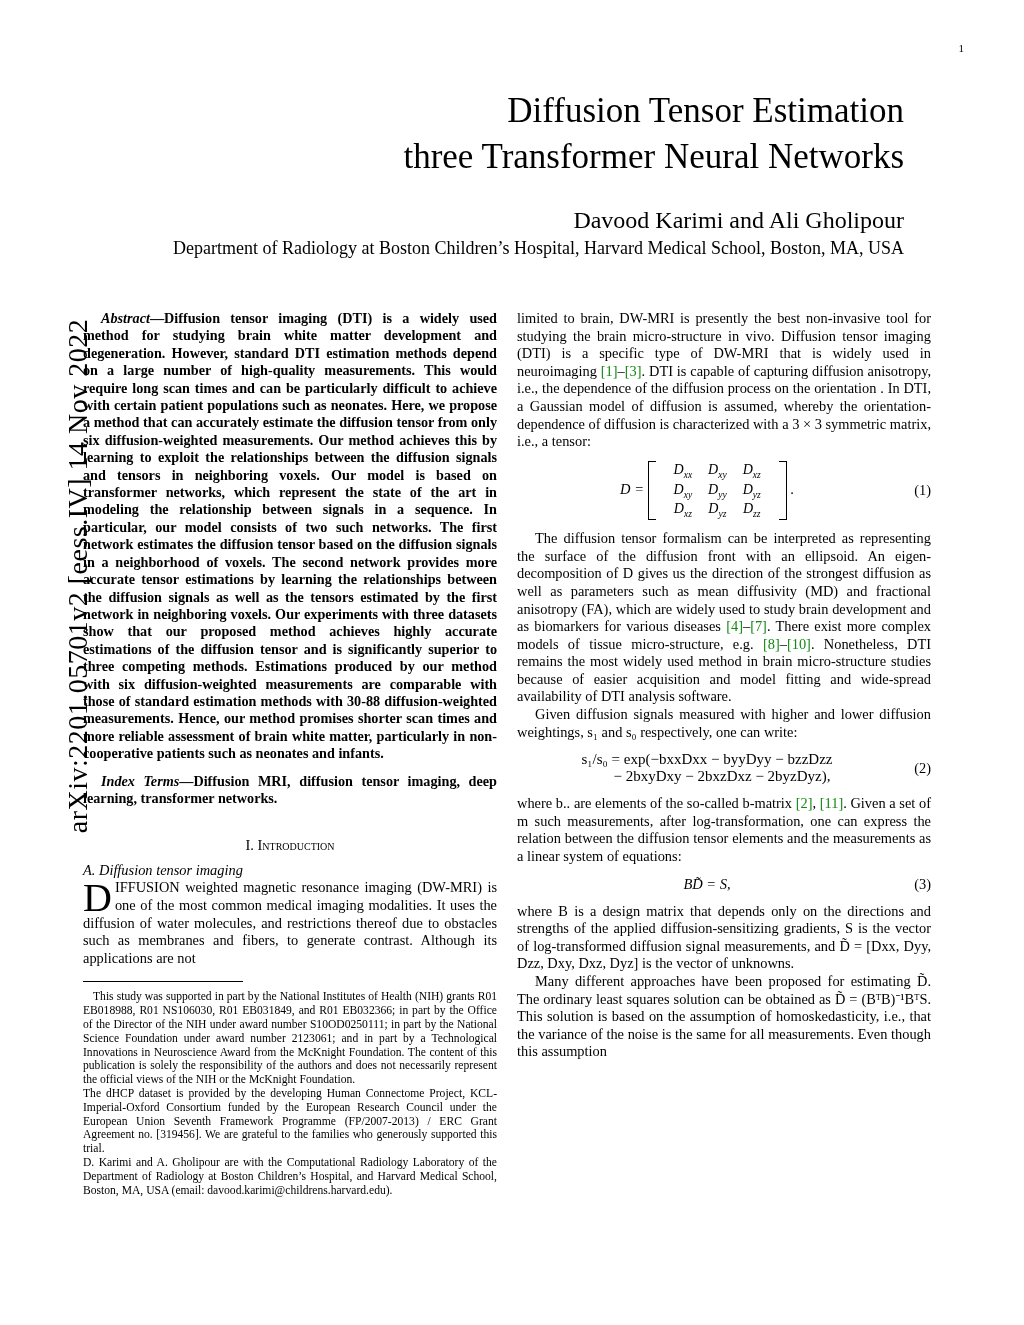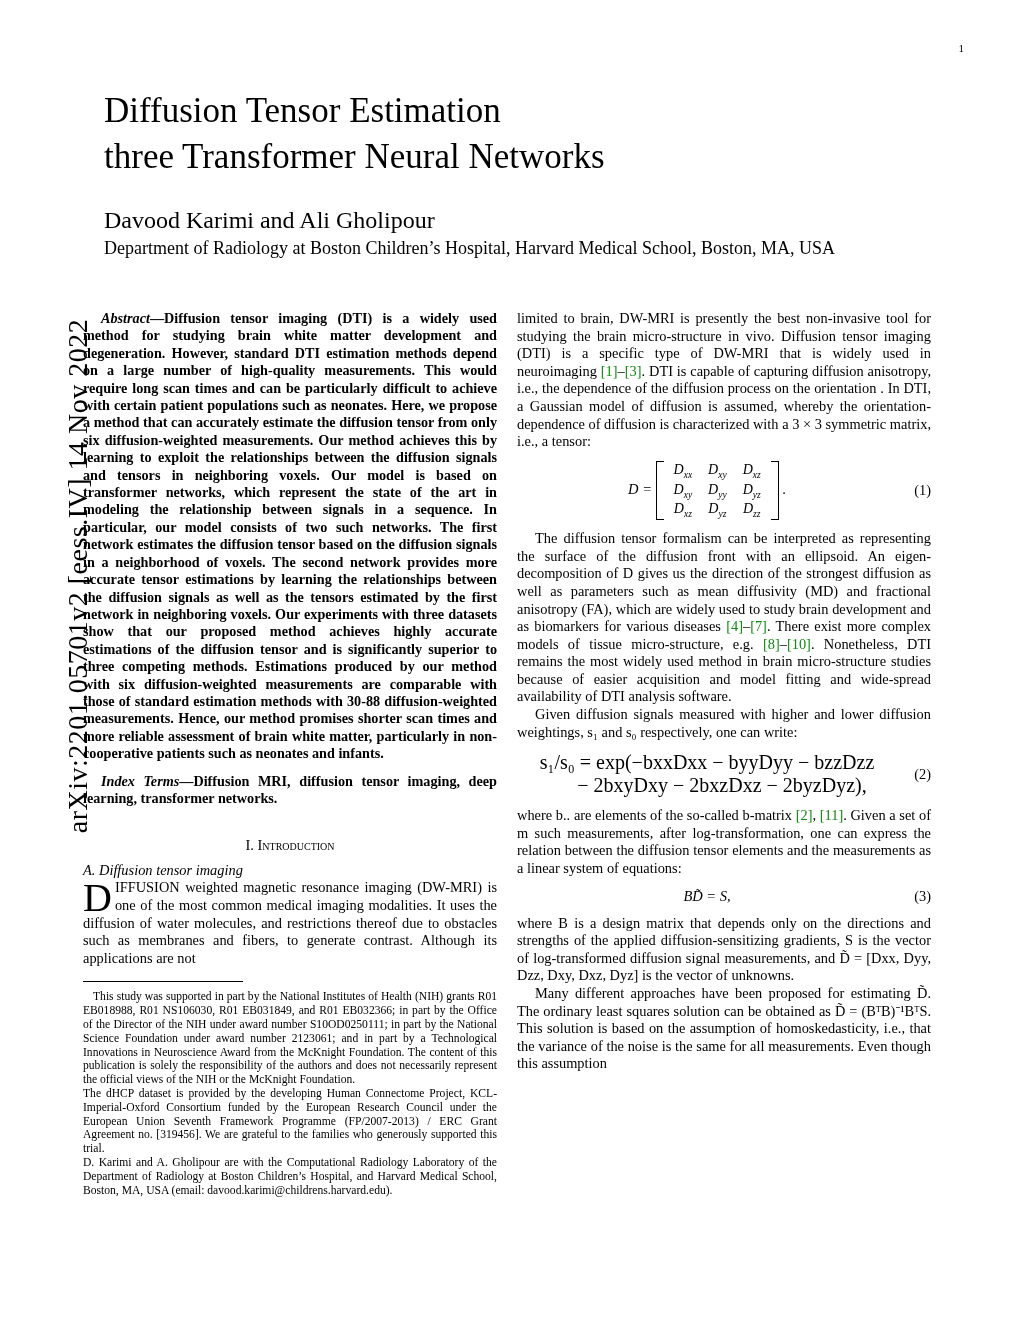--- a/index.html
+++ b/index.html
@@ -32,23 +32,23 @@
     font-family: "Liberation Serif", serif;
     font-size: 28px;
     letter-spacing: 0.5px;
     text-align: center;
     color: #000;
     white-space: nowrap;
   }
   .title-block {
     position: absolute;
     top: 88px;
-    left: 104px;
+    left: 114px;
     width: 790px;
-    text-align: left;
+    text-align: right;
   }
   .title-line {
     font-size: 35px;
     line-height: 46px;
     font-weight: 400;
   }
   .authors {
     margin-top: 26px;
     font-size: 24px;
     line-height: 28px;
@@ -179,31 +179,31 @@
     border-top: 1.3px solid #000;
     border-bottom: 1.3px solid #000;
   }
   .bracket.right {
     border-right: 1.3px solid #000;
     border-top: 1.3px solid #000;
     border-bottom: 1.3px solid #000;
   }
   table.matrix {
     border-collapse: collapse;
-    margin: 0 2px;
+    margin: 0 10px;
   }
   table.matrix td {
     padding: 1px 8px;
     text-align: center;
     font-size: 14px;
     font-style: italic;
   }
   .eq2 {
     text-align: center;
-    font-size: 20px;
+    font-size: 15px;
   }
   .eq2 .line2 {
     padding-left: 30px;
   }
 </style>
 </head>
 <body>
 
 <div class="page">
 

